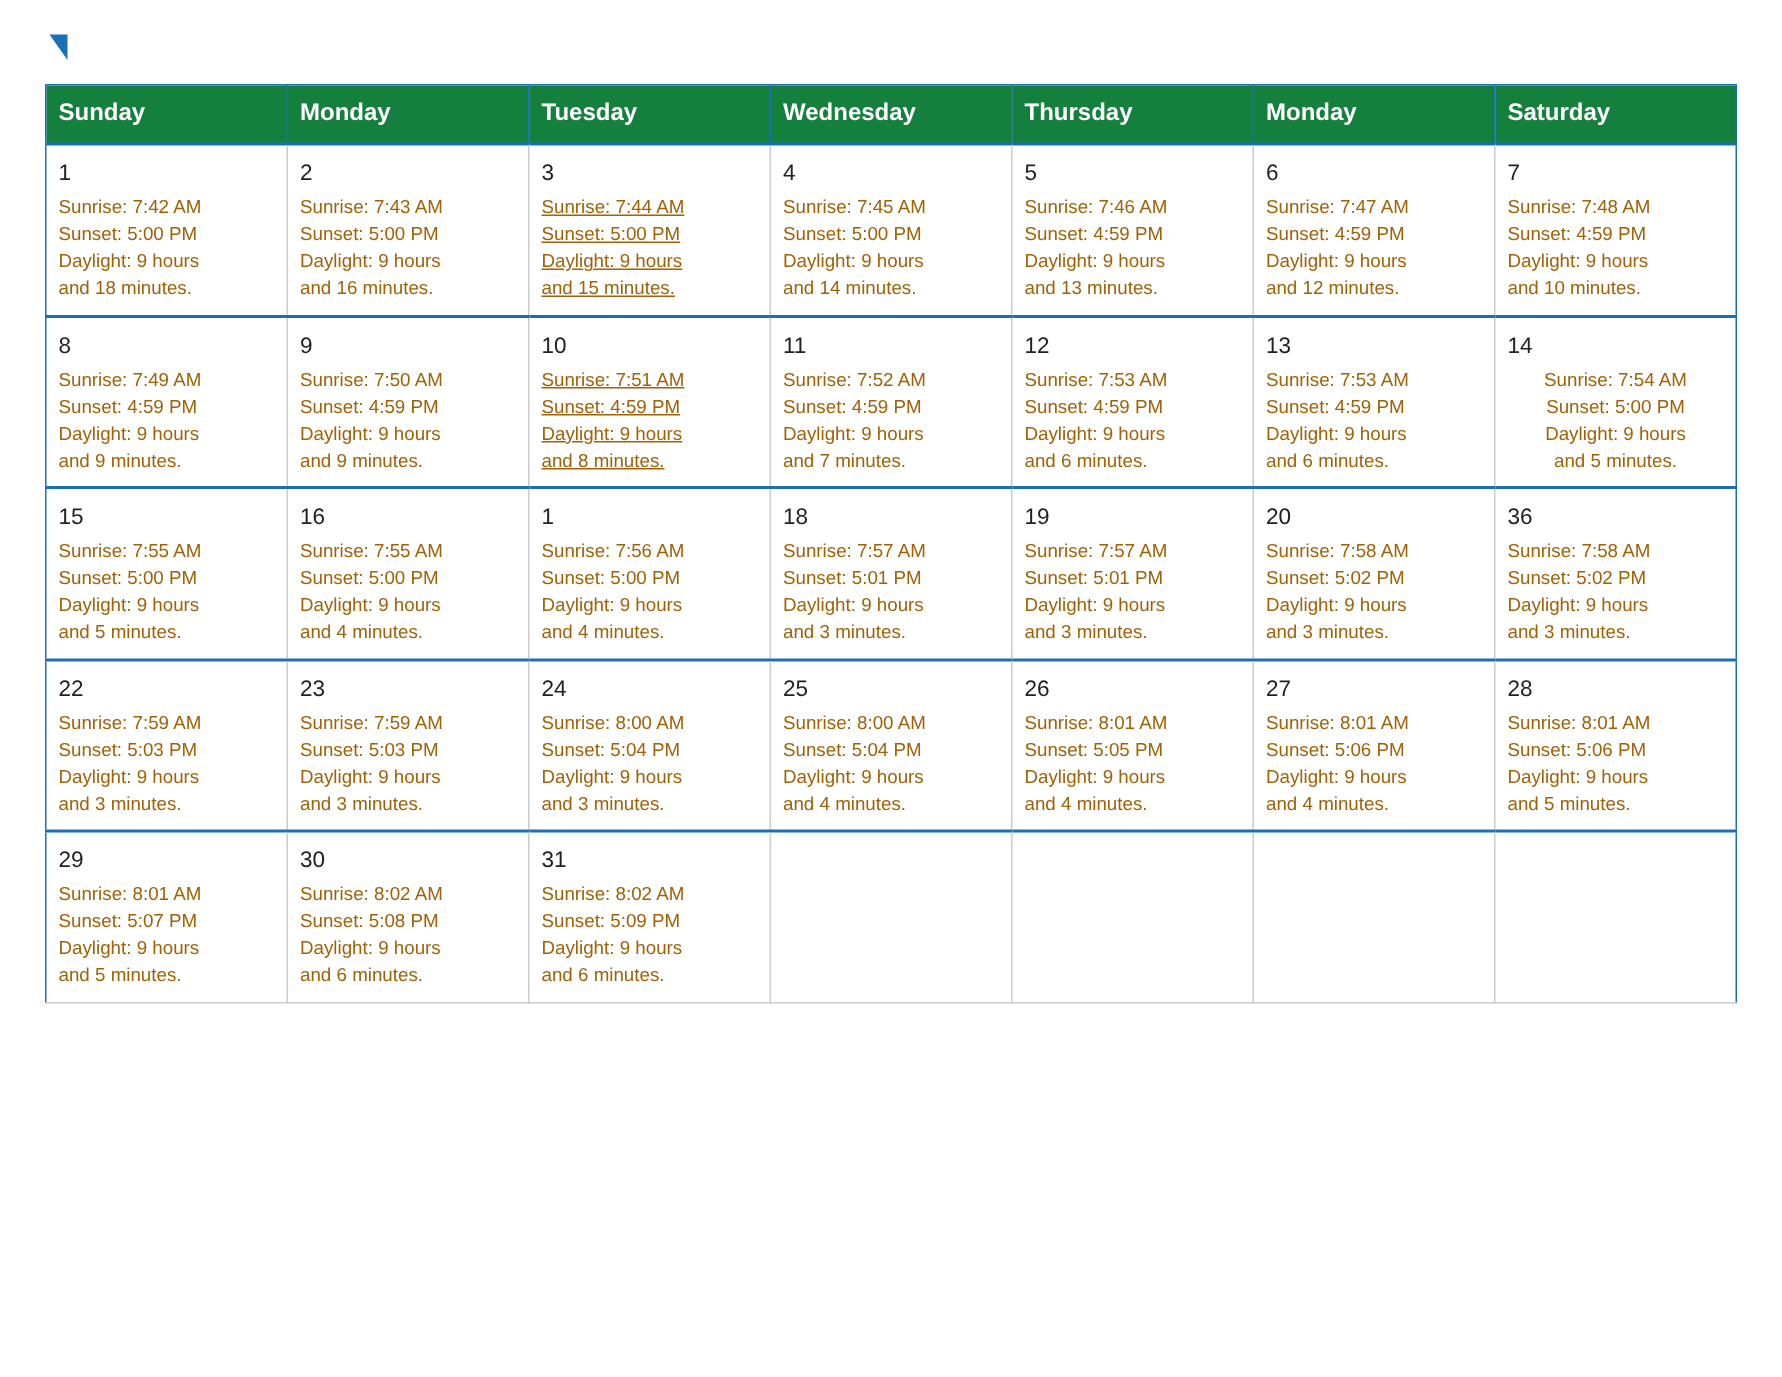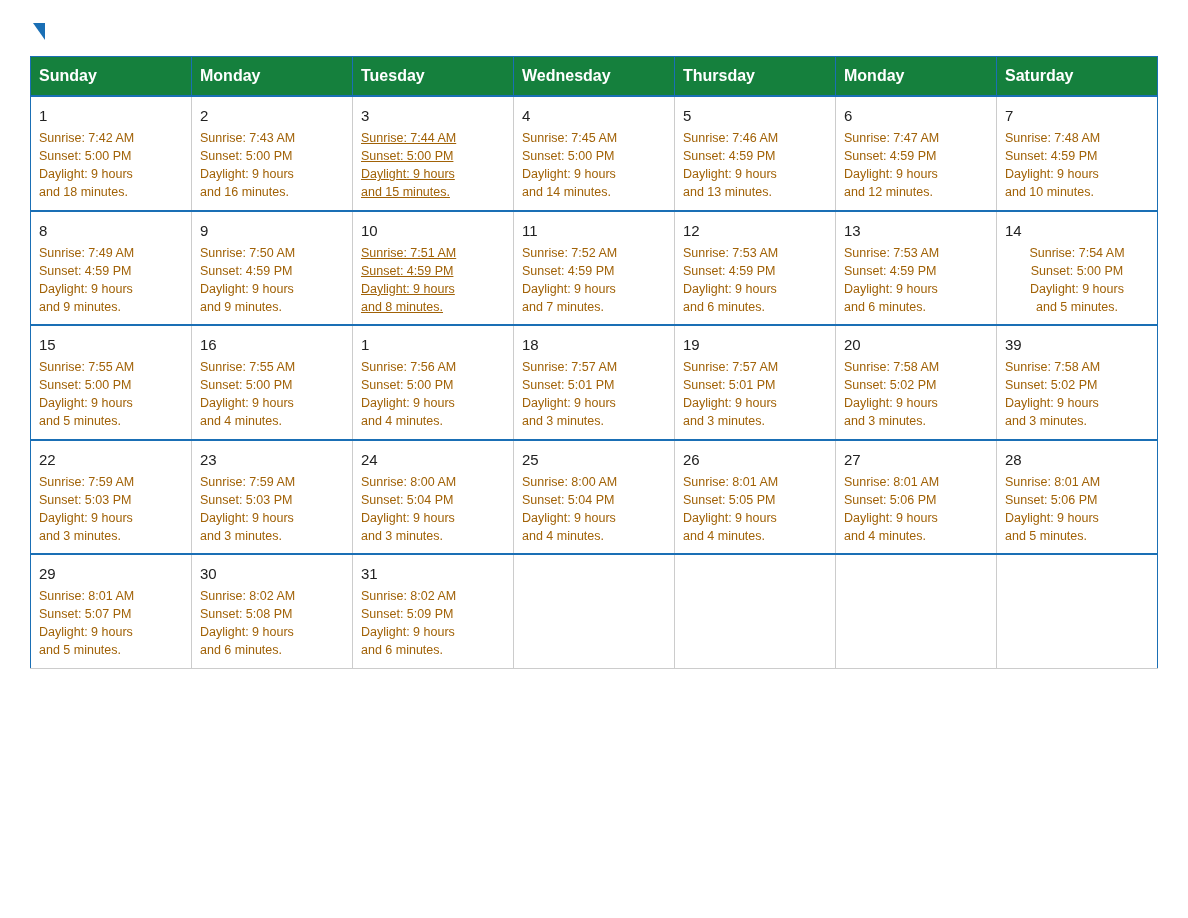--- a/index.html
+++ b/index.html
@@ -280,21 +280,21 @@
 and 3 minutes.</div>
         </td>
         <td>
           <span class="day-number">20</span>
           <div class="day-info" style="white-space: pre-line;">Sunrise: 7:58 AM
 Sunset: 5:02 PM
 Daylight: 9 hours
 and 3 minutes.</div>
         </td>
         <td>
-          <span class="day-number">39</span>
+          <span class="day-number">36</span>
           <div class="day-info" style="white-space: pre-line;">Sunrise: 7:58 AM
 Sunset: 5:02 PM
 Daylight: 9 hours
 and 3 minutes.</div>
         </td>
       </tr>
       <tr class="week-row">
         <td>
           <span class="day-number">22</span>
           <div class="day-info" style="white-space: pre-line;">Sunrise: 7:59 AM

